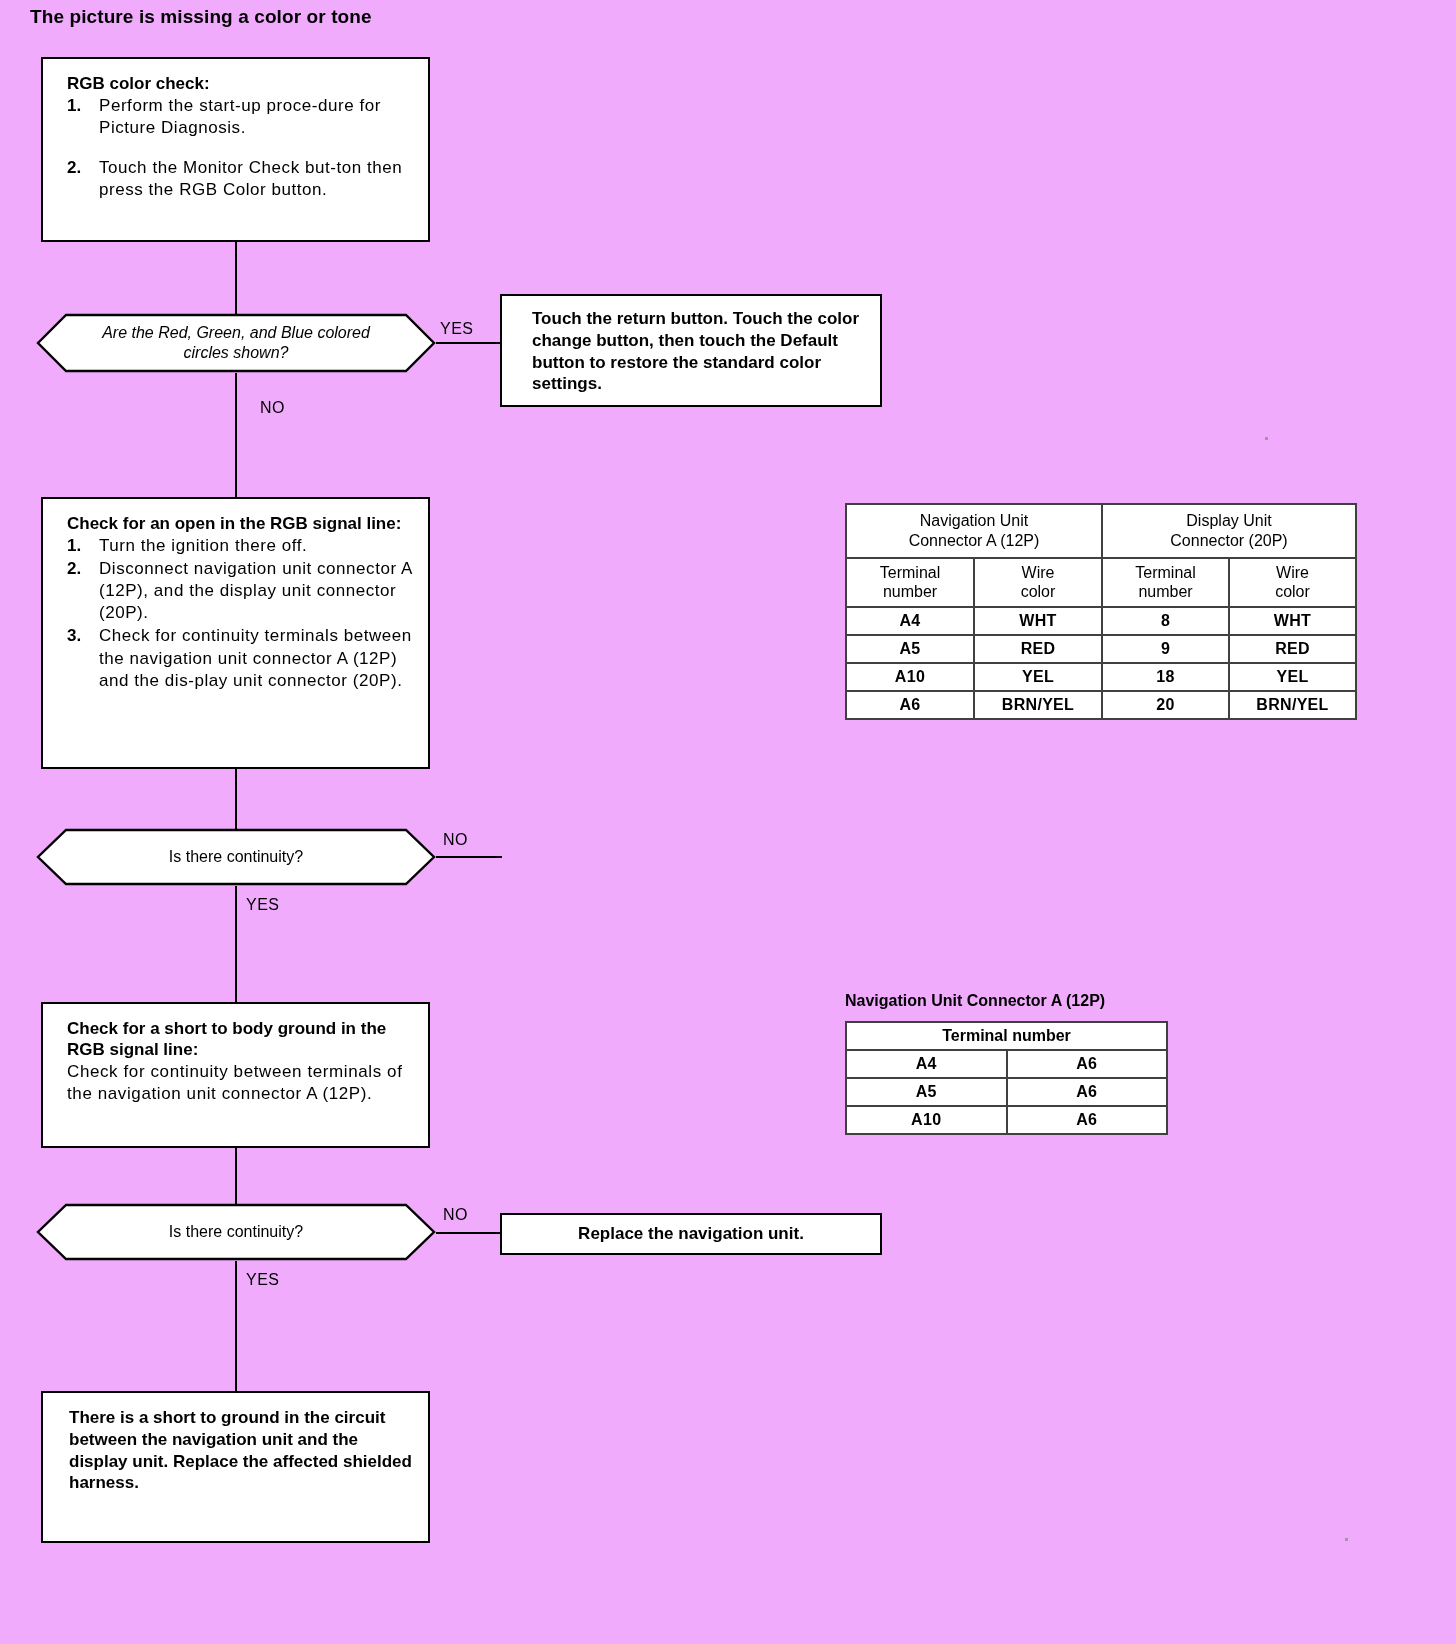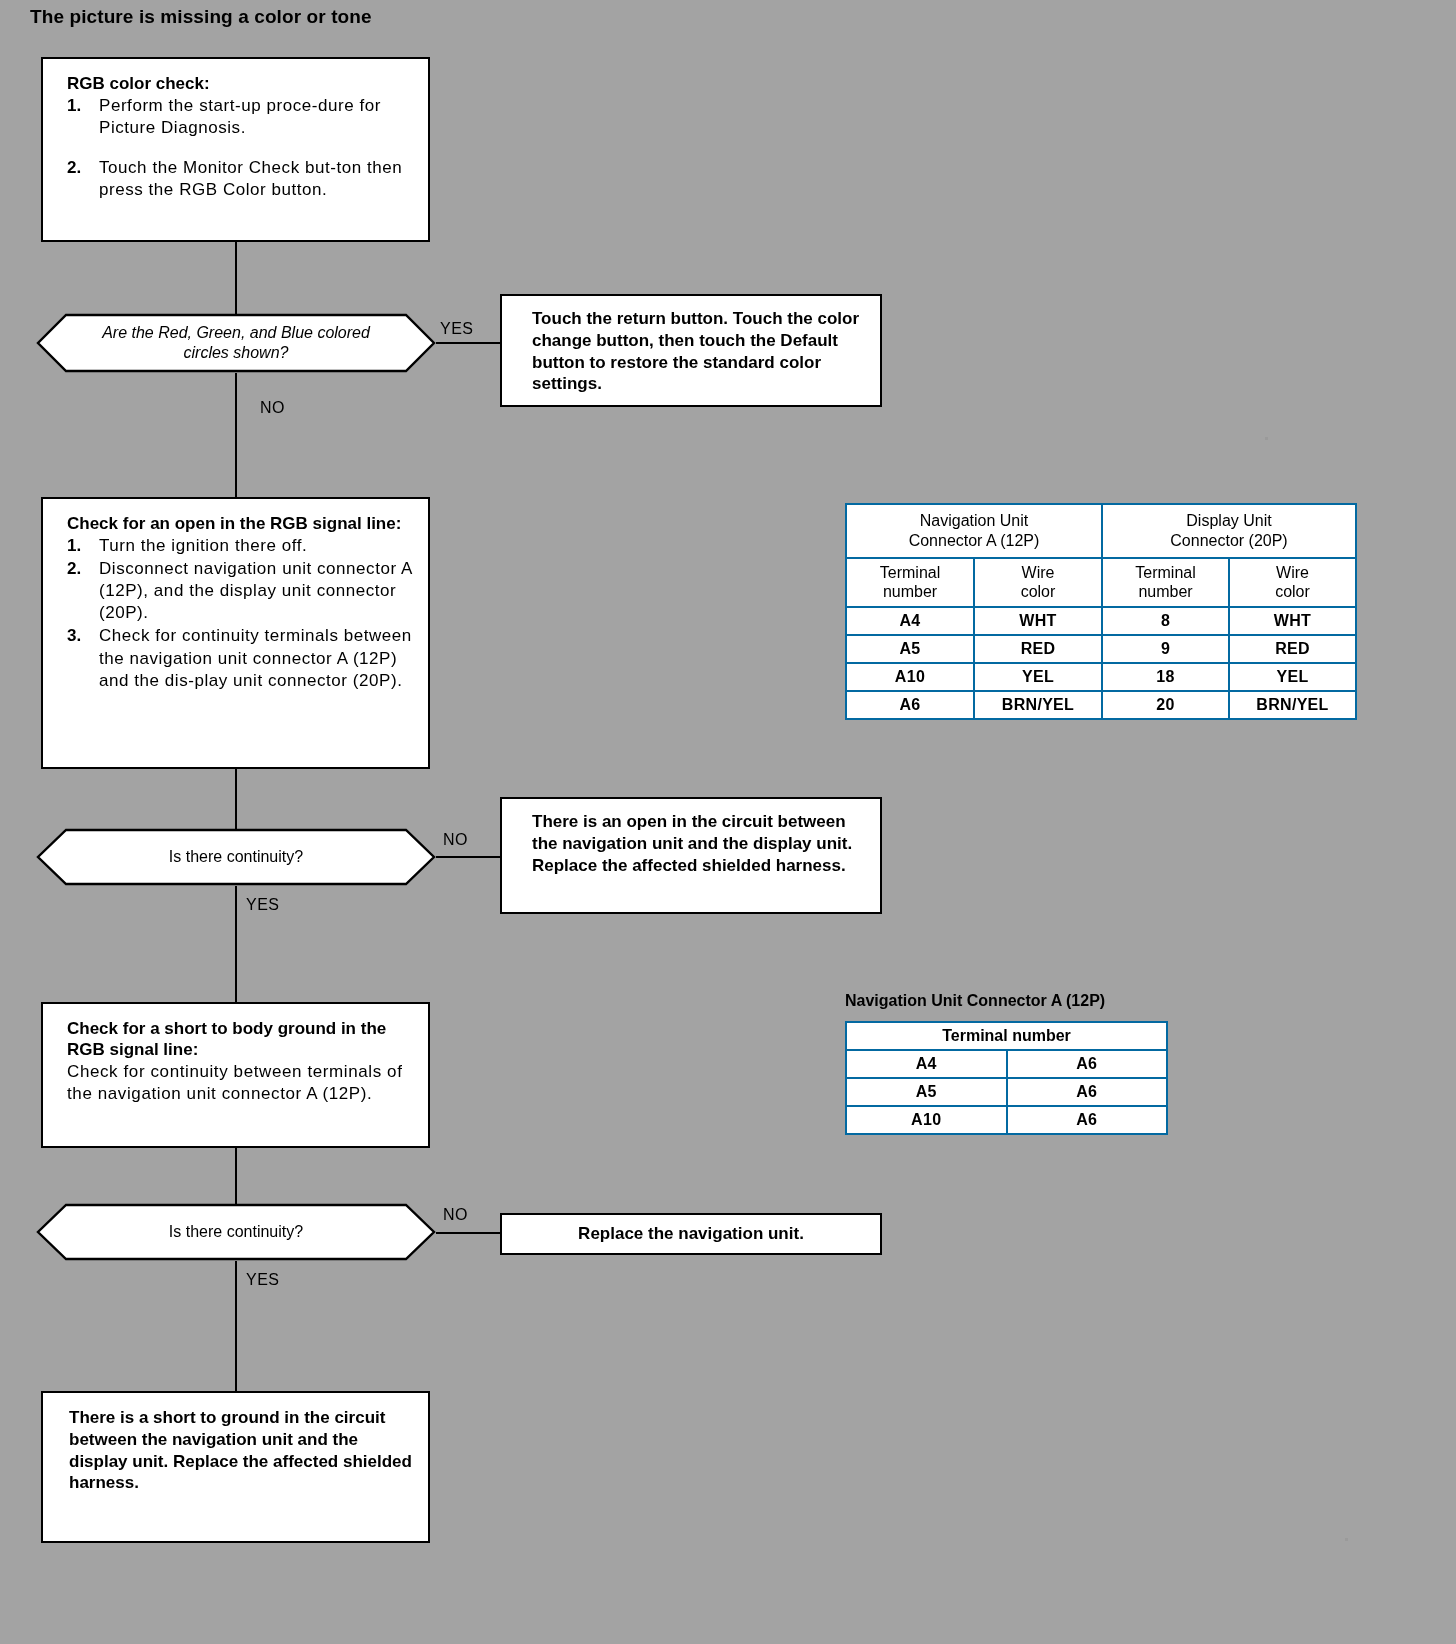--- a/index.html
+++ b/index.html
@@ -8,21 +8,21 @@
     background: #ffffff;
   }
   body {
     font-family: "Liberation Sans", sans-serif;
     color: #000000;
   }
   #page {
     position: relative;
     width: 1456px;
     height: 1644px;
-    background: #a3a3a3;
+    background: #f0abfc;
     overflow: hidden;
   }
 
   
   .page-title {
     position: absolute;
     left: 30px;
     top: 6px;
     font-size: 19px;
     font-weight: bold;
@@ -117,21 +117,21 @@
   }
 
   
   .data-table {
     position: absolute;
     border-collapse: collapse;
     background: #fff;
     table-layout: fixed;
   }
   .data-table th, .data-table td {
-    border: 2px solid #0369a1;
+    border: 2px solid #404040;
     text-align: center;
     font-size: 16px;
     font-weight: normal;
     padding: 3px 4px;
   }
   .data-table th.group {
     font-weight: normal;
     line-height: 1.22;
     padding: 6px 4px 7px 4px;
   }
@@ -285,23 +285,20 @@
   <div class="decision" style="left:36px; top:828px; width:400px; height:58px;">
     <svg width="400" height="58" viewBox="0 0 400 58">
       <polygon points="30,2 370,2 398,29 370,56 30,56 2,29" fill="#ffffff" stroke="#000000" stroke-width="2.4"></polygon>
     </svg>
     <div class="dec-label">Is there continuity?</div>
   </div>
 
   <div class="hline" style="left:436px; top:856px; width:66px;"></div>
   <div class="branch-label" style="left:443px; top:831px;">NO</div>
 
-  <div class="proc-box" style="left:500px; top:797px; width:382px; height:117px; padding:12px 14px 10px 30px;">
-    <div class="proc-bold">There is an open in the circuit between the navigation unit and the display unit. Replace the affected shielded harness.</div>
-  </div>
 
   <div class="vline" style="left:235px; top:886px; height:117px;"></div>
   <div class="branch-label" style="left:246px; top:896px;">YES</div>
 
   <div class="proc-box" style="left:41px; top:1002px; width:389px; height:146px;">
     <div class="proc-head">Check for a short to body ground in the RGB signal line:</div>
     <div class="proc-plain">Check for continuity between terminals of the navigation unit connector A (12P).</div>
   </div>
 
   <div class="table-caption" style="left:845px; top:992px;">Navigation Unit Connector A (12P)</div>

